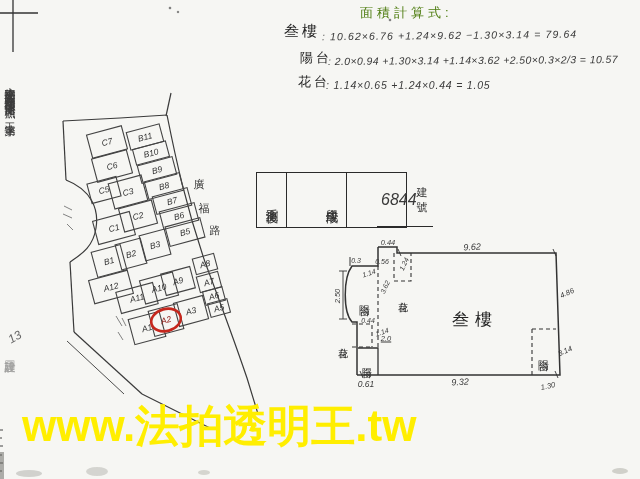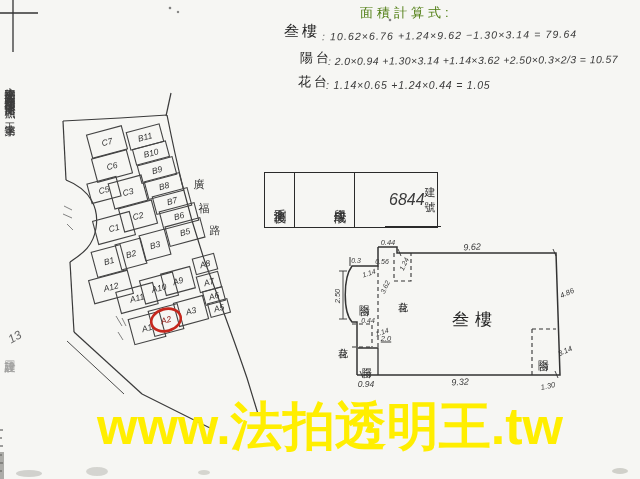--- a/index.html
+++ b/index.html
@@ -16,21 +16,21 @@
   .vtext{writing-mode:vertical-rl;text-orientation:upright;}
   svg{position:absolute;left:0;top:0;}
 
   
   .formula-title{font-size:13px;letter-spacing:4px;color:#4d7c0f;}
   .formula-label{letter-spacing:3px;color:#222;}
   .formula-expr{font-size:10.5px;white-space:nowrap;}
 
   
   #survey-table{
-    left:264px;top:172px;width:174px;height:56px;
+    left:256px;top:172px;width:151px;height:56px;
     border:1.8px solid #2a2a2a;display:flex;gap:30px;
   }
   #survey-table .vcol{
     width:30px;border-right:1.6px solid #2a2a2a;
     display:flex;align-items:center;justify-content:center;
     font-size:12.5px;letter-spacing:1px;
   }
   #survey-table .vals{flex:1;display:flex;flex-direction:column;}
   #survey-table .vrow{flex:1;display:flex;align-items:center;padding:0 4px;}
   #survey-table .vrow:first-child{border-bottom:1.4px solid #2a2a2a;}
@@ -43,22 +43,22 @@
     transform:translate(-50%,-50%) rotate(-15deg);
   }
   .road-char{font-size:11px;color:#333;}
 
   
   .fp-dim{font-size:7.5px;white-space:nowrap;}
   .fp-cjk{font-size:10px;line-height:11px;letter-spacing:0;}
 
   #watermark{
     left:22px;top:394px;width:616px;height:64px;line-height:64px;
-    font-size:52px;font-weight:bold;white-space:nowrap;
-    text-align:center;z-index:50;
+    font-size:44px;font-weight:bold;white-space:nowrap;
+    text-align:left;z-index:50;
   }
 
   .blob{border-radius:50%;}
 </style>
 </head>
 <body>
 
 <div id="stage">
 
   <svg width="640" height="479" viewBox="0 0 640 479">
@@ -266,21 +266,21 @@
   <span class="abs hand fp-dim ctr" style="left:337px;top:296px;transform:translate(-50%,-50%) rotate(-90deg);">2.50</span>
   <span class="abs hand fp-dim ctr" style="left:388px;top:242px;">0.44</span>
   <span class="abs hand fp-dim ctr" style="left:356px;top:260px;font-size:7px;">0.3</span>
   <span class="abs hand fp-dim ctr" style="left:382px;top:261px;font-size:7px;">0.56</span>
   <span class="abs hand fp-dim ctr" style="left:404px;top:264px;font-size:7px;transform:translate(-50%,-50%) rotate(-65deg);">1.24</span>
   <span class="abs hand fp-dim ctr" style="left:369px;top:273px;font-size:7px;transform:translate(-50%,-50%) rotate(-18deg);">1.14</span>
   <span class="abs hand fp-dim ctr" style="left:385px;top:287px;font-size:7px;transform:translate(-50%,-50%) rotate(-65deg);">3.62</span>
   <span class="abs hand fp-dim ctr" style="left:368px;top:320px;font-size:7px;">0.44</span>
   <span class="abs hand fp-dim ctr" style="left:382px;top:332px;font-size:7px;transform:translate(-50%,-50%) rotate(-18deg);">1.14</span>
   <span class="abs hand fp-dim ctr" style="left:386px;top:338px;text-decoration:underline;">2.0</span>
-  <span class="abs hand fp-dim ctr" style="left:366px;top:384px;font-size:8.5px;">0.94</span>
+  <span class="abs hand fp-dim ctr" style="left:366px;top:384px;font-size:8.5px;">0.61</span>
   <span class="abs hand fp-dim ctr" style="left:548px;top:386px;transform:translate(-50%,-50%) rotate(-12deg);">1.30</span>
 
   <span class="abs vtext fp-cjk ctr" style="left:403px;top:294px;">花台</span>
   <span class="abs vtext fp-cjk ctr" style="left:364px;top:296px;font-size:11px;">陽台</span>
   <span class="abs vtext fp-cjk ctr" style="left:343px;top:340px;">花台</span>
   <span class="abs vtext fp-cjk ctr" style="left:367px;top:360px;">陽台</span>
   <span class="abs vtext fp-cjk ctr" style="left:543px;top:351px;font-size:11px;">陽台</span>
 
   <div class="abs blob" style="left:16px;top:470px;width:26px;height:7px;background:#bdbdb8;opacity:.65;"></div>
   <div class="abs blob" style="left:86px;top:467px;width:22px;height:9px;background:#c6c6c0;opacity:.7;"></div>

